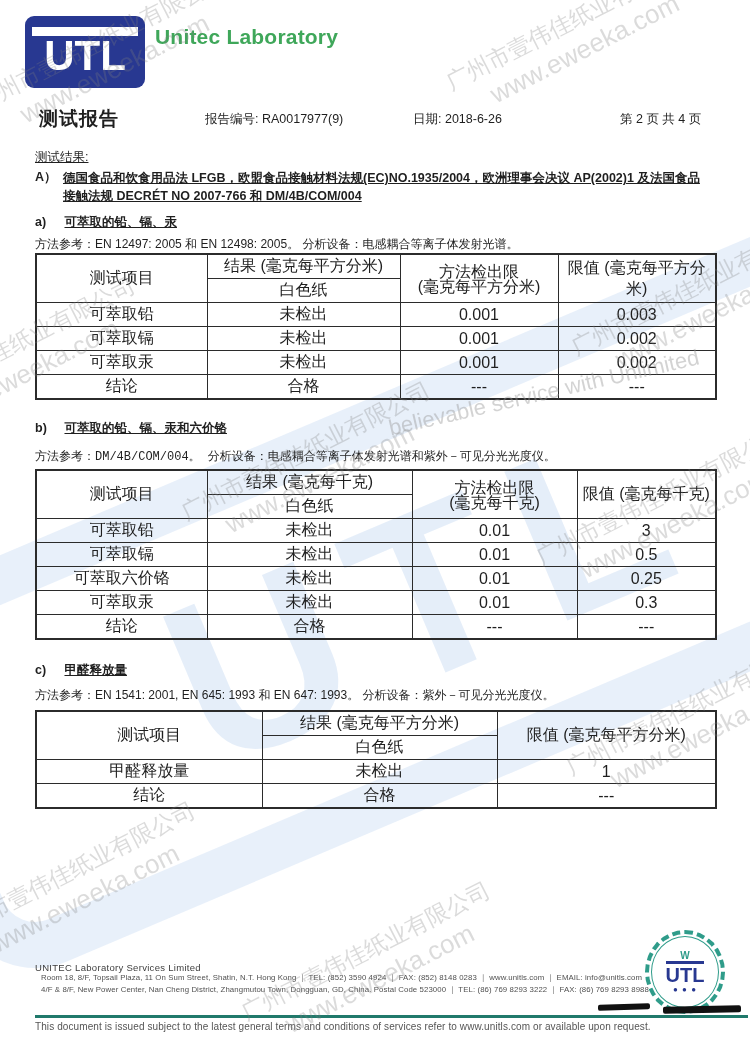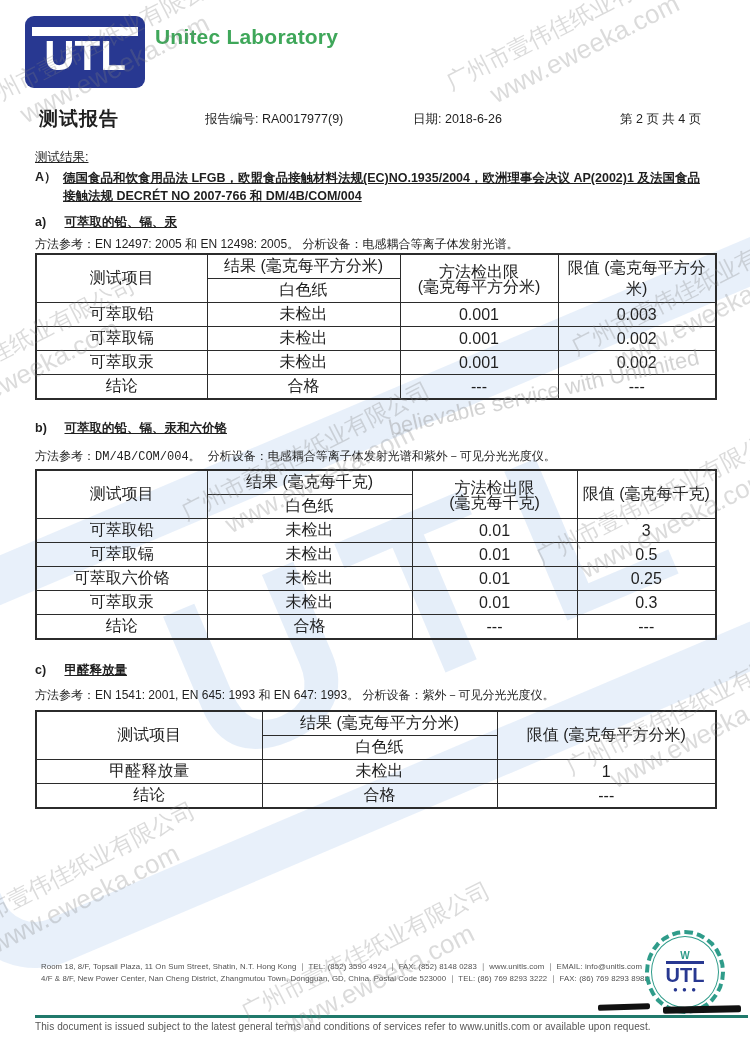--- a/index.html
+++ b/index.html
@@ -258,20 +258,21 @@
       </tr>
       <tr>
         <td class="dr">结论</td>
         <td class="dr">合格</td>
         <td class="dr">---</td>
       </tr>
     </tbody>
       </table>
 
     <div class="footer">
+      <div class="f-co">UNITEC Laboratory Services Limited</div>
       <div class="f-ad">Room 18, 8/F, Topsail Plaza, 11 On Sum Street, Shatin, N.T. Hong Kong ｜ TEL: (852) 3590 4924 ｜ FAX: (852) 8148 0283 ｜ www.unitls.com ｜ EMAIL: info@unitls.com</div>
       <div class="f-ad">4/F &amp; 8/F, New Power Center, Nan Cheng District, Zhangmutou Town, Dongguan, GD, China. Postal Code 523000 ｜ TEL: (86) 769 8293 3222 ｜ FAX: (86) 769 8293 8988</div>
     </div>
     <div class="f-rule"></div>
     <div class="f-disc" style="top:1021px;">This document is issued subject to the latest general terms and conditions of services refer to www.unitls.com or available upon request.</div>
     <div class="f-disc" style="top:1067px;">Shall not be duplicated, copied, edited fully or partially without approval from UNITEC Laboratory Services Ltd./UNITEC Laboratory Services (Dongguan) Ltd.</div>
   </div>
 
   <div class="wm-tile" style="left:-30px; top:25px;">
     <div class="wm-co">广州市壹伟佳纸业有限公司</div>

